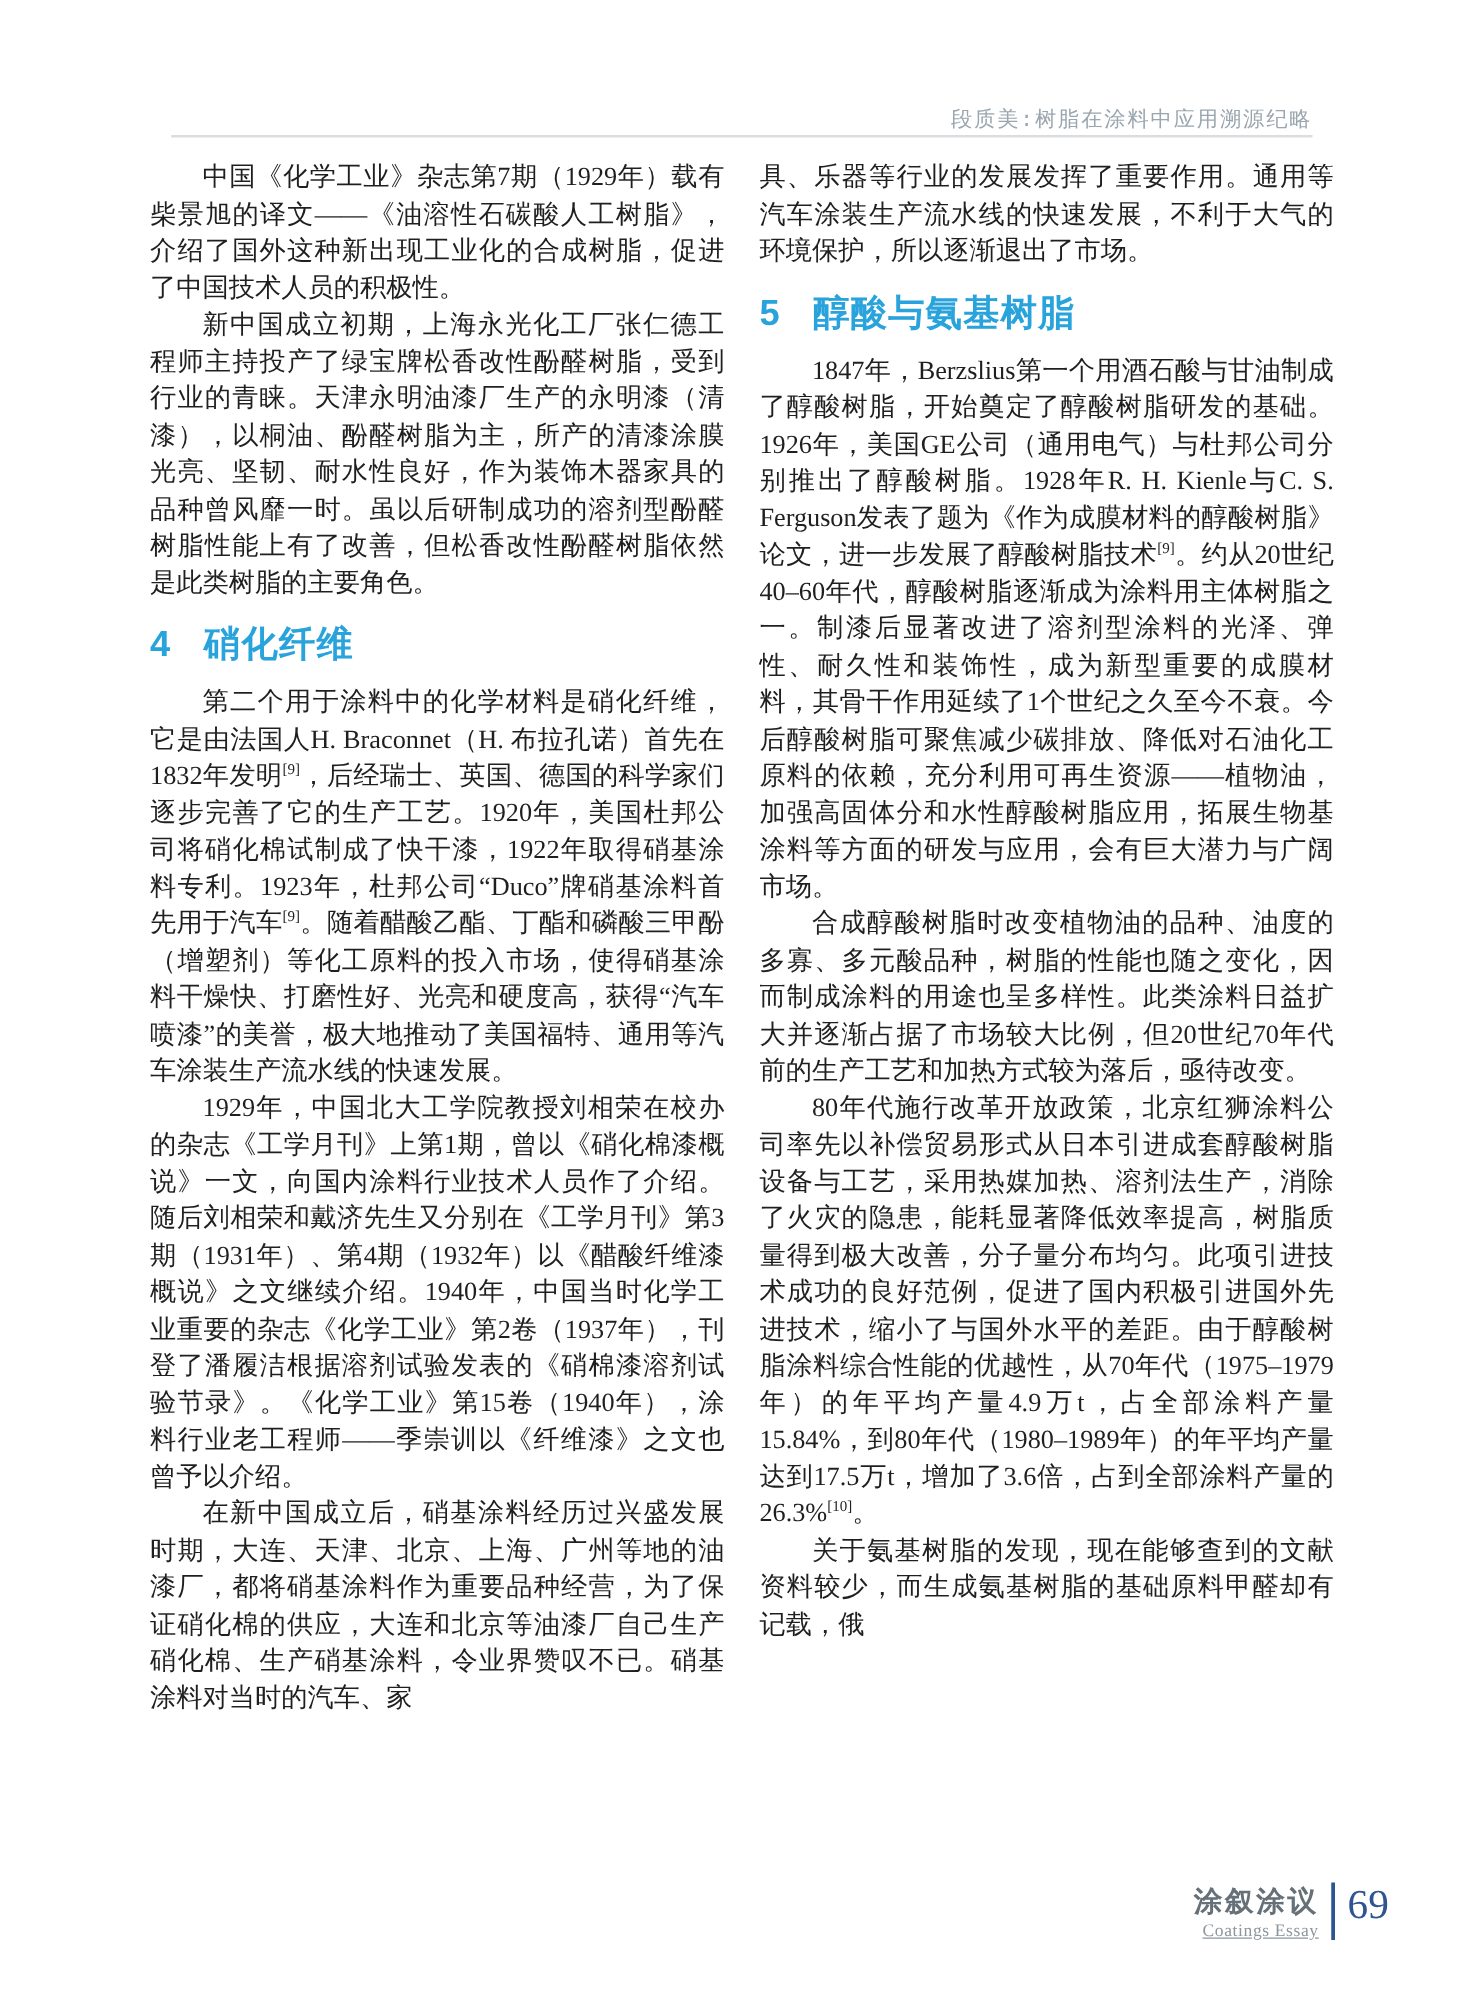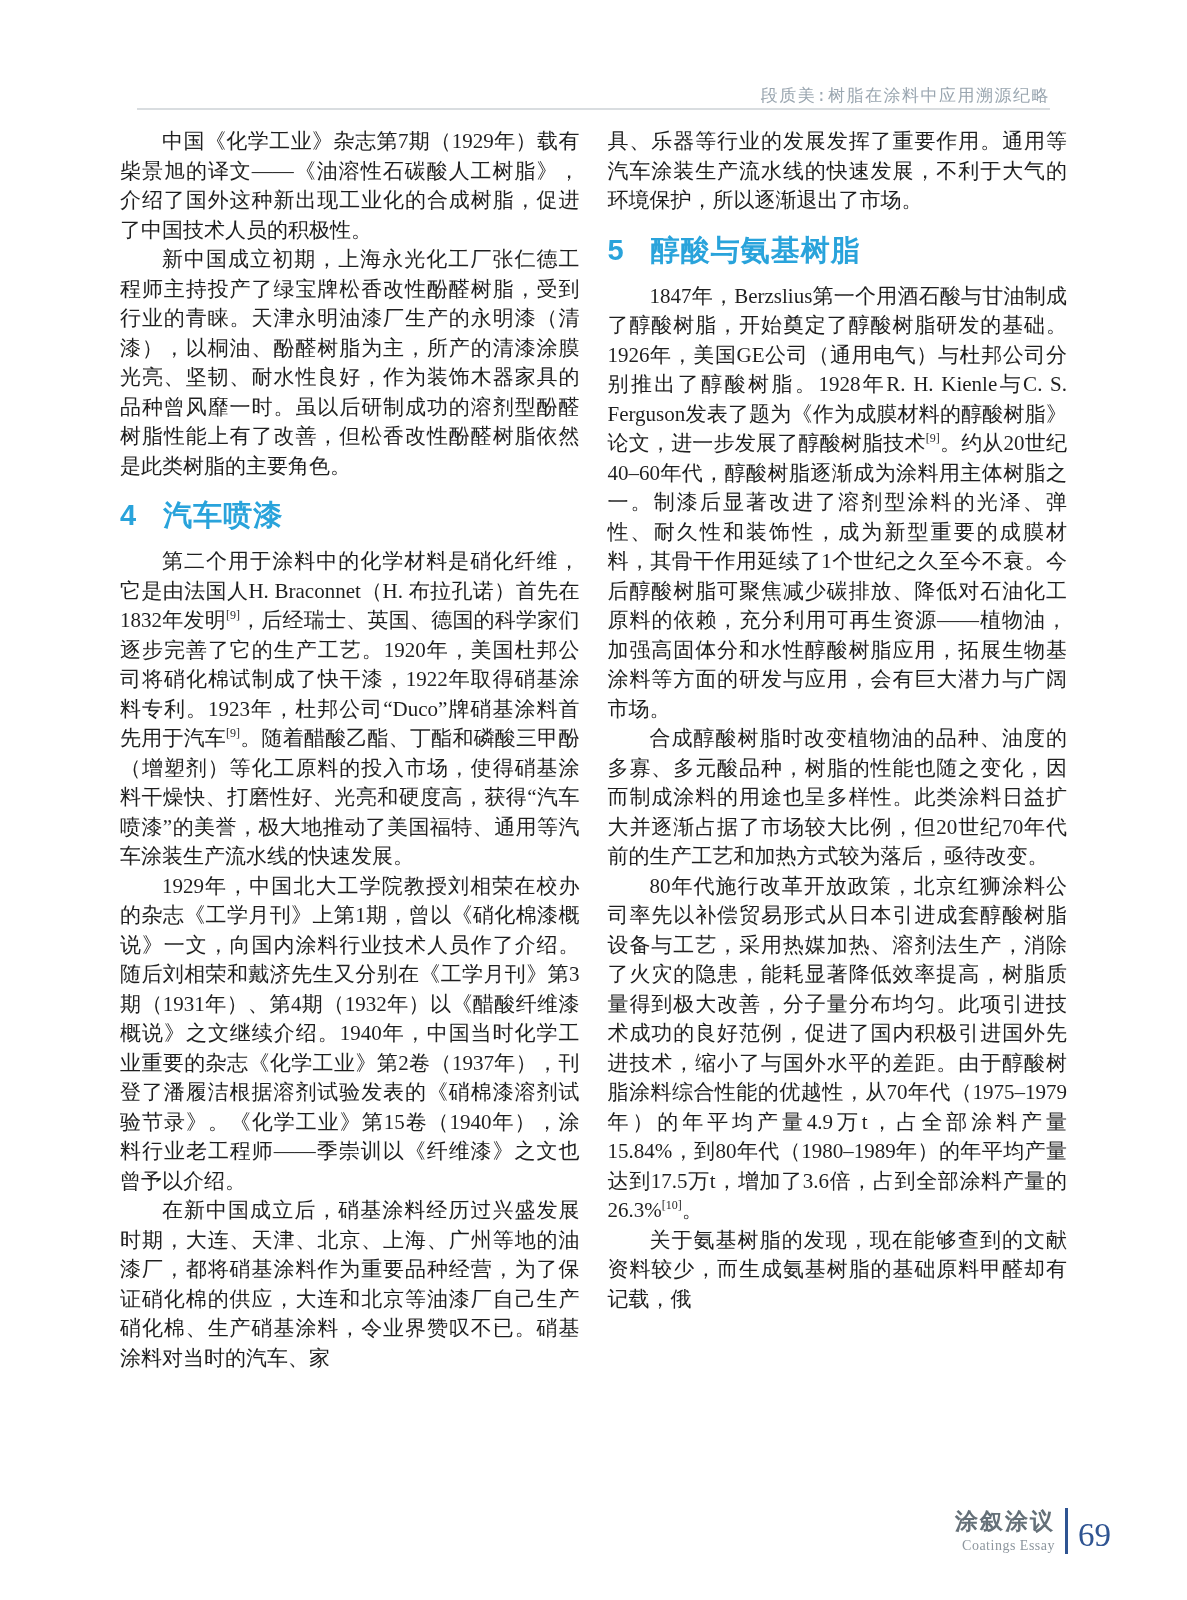--- a/index.html
+++ b/index.html
@@ -32,31 +32,31 @@
   h2.sec{
     margin:15px 0 11px 0;display:flex;align-items:baseline;
     font-family:"Liberation Sans","DejaVu Sans",sans-serif;
     font-size:29px;font-weight:bold;color:var(--accent,#29a3db);
     letter-spacing:1px;
   }
   .sec-num{margin-right:26px;}
   sup{font-size:12px;line-height:0;vertical-align:super;}
   .footer{
     position:absolute;right:76px;bottom:46px;
-    display:flex;align-items:flex-end;margin-top:30px;
+    display:flex;align-items:flex-start;margin-top:30px;
   }
   .brand{text-align:right;margin-right:10px;}
   .brand-cn{
     font-family:"Liberation Sans","DejaVu Sans",sans-serif;
     font-size:23px;font-weight:bold;letter-spacing:2px;
     color:var(--footer-gray,#657078);
   }
   .brand-en{
     font-family:"Liberation Serif","DejaVu Serif",serif;
-    font-size:14px;color:#8d969e;margin-top:1px;letter-spacing:0.5px;
+    font-size:14px;color:#8d969e;margin-top:1px;letter-spacing:0.5px;text-decoration:underline;
   }
   .vbar{width:3px;height:46px;background:var(--footer-navy,#2f5492);margin-right:10px;}
   .pagenum{
     font-family:"Liberation Serif","DejaVu Serif",serif;
     font-size:33px;color:var(--footer-navy,#2f5492);
   }
 </style>
 </head>
 <body>
 
@@ -65,21 +65,21 @@
   <div class="running-head">段质美:树脂在涂料中应用溯源纪略</div>
   <div class="head-rule"></div>
 
   <div class="columns">
 
     <div class="col">
       <p>中国《化学工业》杂志第7期（1929年）载有柴景旭的译文——《油溶性石碳酸人工树脂》，介绍了国外这种新出现工业化的合成树脂，促进了中国技术人员的积极性。</p>
       <p>新中国成立初期，上海永光化工厂张仁德工程师主持投产了绿宝牌松香改性酚醛树脂，受到行业的青睐。天津永明油漆厂生产的永明漆（清漆），以桐油、酚醛树脂为主，所产的清漆涂膜光亮、坚韧、耐水性良好，作为装饰木器家具的品种曾风靡一时。虽以后研制成功的溶剂型酚醛树脂性能上有了改善，但松香改性酚醛树脂依然是此类树脂的主要角色。</p>
       <h2 class="sec">
         <span class="sec-num">4</span>
-        <span class="sec-title">汽车喷漆</span>
+        <span class="sec-title">硝化纤维</span>
       </h2>
       <p>第二个用于涂料中的化学材料是硝化纤维，它是由法国人H. Braconnet（H. 布拉孔诺）首先在1832年发明<sup>[9]</sup>，后经瑞士、英国、德国的科学家们逐步完善了它的生产工艺。1920年，美国杜邦公司将硝化棉试制成了快干漆，1922年取得硝基涂料专利。1923年，杜邦公司“Duco”牌硝基涂料首先用于汽车<sup>[9]</sup>。随着醋酸乙酯、丁酯和磷酸三甲酚（增塑剂）等化工原料的投入市场，使得硝基涂料干燥快、打磨性好、光亮和硬度高，获得“汽车喷漆”的美誉，极大地推动了美国福特、通用等汽车涂装生产流水线的快速发展。</p>
       <p>1929年，中国北大工学院教授刘相荣在校办的杂志《工学月刊》上第1期，曾以《硝化棉漆概说》一文，向国内涂料行业技术人员作了介绍。随后刘相荣和戴济先生又分别在《工学月刊》第3期（1931年）、第4期（1932年）以《醋酸纤维漆概说》之文继续介绍。1940年，中国当时化学工业重要的杂志《化学工业》第2卷（1937年），刊登了潘履洁根据溶剂试验发表的《硝棉漆溶剂试验节录》。《化学工业》第15卷（1940年），涂料行业老工程师——季崇训以《纤维漆》之文也曾予以介绍。</p>
       <p>在新中国成立后，硝基涂料经历过兴盛发展时期，大连、天津、北京、上海、广州等地的油漆厂，都将硝基涂料作为重要品种经营，为了保证硝化棉的供应，大连和北京等油漆厂自己生产硝化棉、生产硝基涂料，令业界赞叹不已。硝基涂料对当时的汽车、家</p>
     </div>
 
     <div class="col">
       <p class="cont">具、乐器等行业的发展发挥了重要作用。通用等汽车涂装生产流水线的快速发展，不利于大气的环境保护，所以逐渐退出了市场。</p>
       <h2 class="sec">
         <span class="sec-num">5</span>

